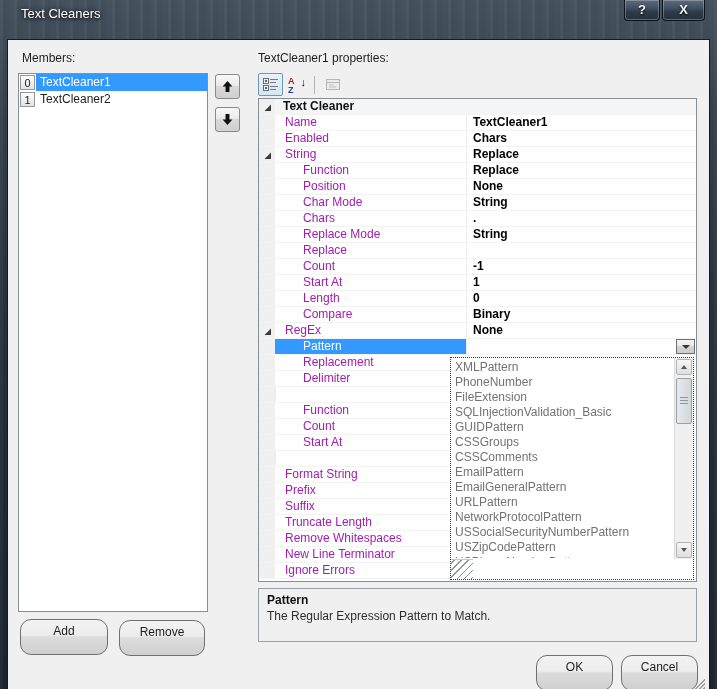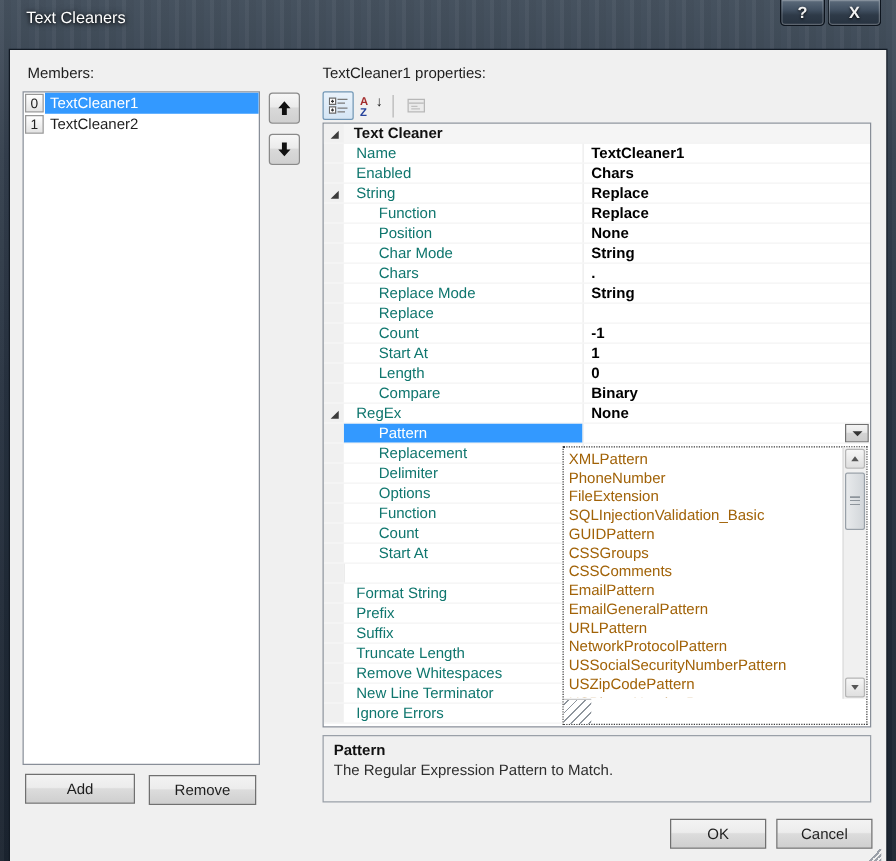--- a/index.html
+++ b/index.html
@@ -28,21 +28,21 @@
   .li{height:17px;display:flex;align-items:center;}
   .idx{width:15px;height:15px;margin:1px 1px 1px 1px;border:1px solid #979797;box-sizing:border-box;
     background:linear-gradient(#fefefe,#e3e3e3);font-size:11px;display:flex;align-items:center;justify-content:center;color:#222;flex:none;}
   .li .txt{flex:1;height:17px;line-height:17px;font-size:12px;padding-left:4px;color:#1e1e1e;white-space:nowrap;overflow:hidden;}
 
   .sq-btn{position:absolute;width:25px;height:25px;border:1px solid #8a8a8a;border-radius:3px;box-sizing:border-box;
     background:linear-gradient(#f7f7f7,#ebebeb 45%,#d9d9d9 50%,#d0d0d0);display:flex;align-items:center;justify-content:center;}
   #up-btn{left:207px;top:34px;}
   #down-btn{left:207px;top:67px;}
 
-  .btn{position:absolute;height:24px;border:1px solid #707070;border-radius:0;box-sizing:border-box;
+  .btn{position:absolute;height:36px;border:1px solid #707070;border-radius:11px;box-sizing:border-box;
     background:linear-gradient(#f3f3f3,#ececec 45%,#dcdcdc 50%,#cfcfcf);font-size:12px;color:#1e1e1e;
     text-align:center;line-height:22px;cursor:default;}
   #add-btn{left:12px;top:579px;width:88px;}
   #remove-btn{left:111px;top:580px;width:86px;}
   #ok-btn{left:528px;top:615px;width:77px;}
   #cancel-btn{left:613px;top:615px;width:77px;}
 
   
   #pg-toolbar{position:absolute;left:250px;top:32px;height:25px;display:flex;align-items:center;}
   .tool-btn{width:25px;height:23px;display:flex;align-items:center;justify-content:center;
@@ -54,39 +54,39 @@
   .az .a{position:absolute;left:0;top:0;color:#a32b2b;}
   .az .z{position:absolute;left:0;bottom:-1px;color:#27439c;}
   .az .ar{position:absolute;right:-1px;top:1px;color:#111;font-size:11px;font-weight:normal;}
 
   
   #grid{position:absolute;left:250px;top:58px;width:439px;height:484px;background:#fff;
     border:1px solid #888e98;box-sizing:border-box;overflow:hidden;}
   .row{display:flex;height:16px;box-sizing:border-box;border-bottom:1px solid #f3f3f3;position:relative;}
   .margin{width:16px;flex:none;background:#f0f0f0;position:relative;}
   .margin svg{position:absolute;left:4px;top:4px;}
-  .namecell{width:191px;flex:none;font-size:12px;line-height:15px;color:#0f766e;box-sizing:border-box;
+  .namecell{width:191px;flex:none;font-size:12px;line-height:15px;color:#a21caf;box-sizing:border-box;
     white-space:nowrap;overflow:hidden;}
   .valuecell{flex:1;border-left:1px solid #ececec;font-size:12px;line-height:15px;color:#000;
     padding-left:6px;box-sizing:border-box;white-space:nowrap;overflow:hidden;position:relative;}
   .row.cat{background:#f5f5f5;}
   .row.cat .namecell{font-weight:bold;width:auto;flex:1;color:#111;}
   .ind1{padding-left:10px;}
   .ind2{padding-left:28px;}
   .indcat{padding-left:8px;}
   .vbold{font-weight:bold;}
   .dd-btn{position:absolute;right:1px;top:0px;width:19px;height:15px;border:1px solid #707070;box-sizing:border-box;
     background:linear-gradient(#f4f4f4,#e8e8e8 45%,#d4d4d4 50%,#cccccc);display:flex;align-items:center;justify-content:center;}
   .tri-down{width:0;height:0;border-left:4px solid transparent;border-right:4px solid transparent;border-top:4px solid #333;}
 
   
   #dropdown{position:absolute;left:442px;top:317px;width:244px;height:223px;background:#fff;
     border:1px dotted #3c3c3c;box-sizing:border-box;z-index:9;}
   #dd-items{position:absolute;left:1px;top:2px;right:19px;bottom:21px;overflow:hidden;}
-  .dd-item{height:15px;line-height:15px;font-size:12px;color:#a16207;padding-left:3px;white-space:nowrap;}
+  .dd-item{height:15px;line-height:15px;font-size:12px;color:#737373;padding-left:3px;white-space:nowrap;}
   #dd-scroll{position:absolute;right:0;top:0;width:18px;bottom:20px;background:#f0f0f0;border-left:1px solid #dcdcdc;}
   .scroll-btn{position:absolute;left:1px;width:16px;height:16px;border:1px solid #b5b5b5;border-radius:2px;box-sizing:border-box;
     background:linear-gradient(#f6f6f6,#dfdfdf);display:flex;align-items:center;justify-content:center;}
   #dd-up{top:1px;} #dd-down{bottom:1px;}
   .tri-up-s{width:0;height:0;border-left:3px solid transparent;border-right:3px solid transparent;border-bottom:4px solid #555;}
   .tri-down-s{width:0;height:0;border-left:3px solid transparent;border-right:3px solid transparent;border-top:4px solid #555;}
   #dd-thumb{position:absolute;left:1px;top:20px;width:16px;height:46px;border:1px solid #98a0a8;border-radius:2px;box-sizing:border-box;
     background:linear-gradient(90deg,#e8eaec,#d2d6da);}
   #dd-thumb .grip{position:absolute;left:3px;top:18px;width:8px;height:8px;
     background:repeating-linear-gradient(#8e959c 0 1px,transparent 1px 3px);}
@@ -278,21 +278,20 @@
             <div class="namecell ind2">Replacement</div>
             <div class="valuecell"></div>
           </div>
           <div class="row">
             <div class="margin"></div>
             <div class="namecell ind2">Delimiter</div>
             <div class="valuecell"></div>
           </div>
           <div class="row">
             <div class="margin"></div>
-            <div class="namecell ind2">Options</div>
             <div class="valuecell"></div>
           </div>
           <div class="row">
             <div class="margin"></div>
             <div class="namecell ind2">Function</div>
             <div class="valuecell"></div>
           </div>
           <div class="row">
             <div class="margin"></div>
             <div class="namecell ind2">Count</div>

